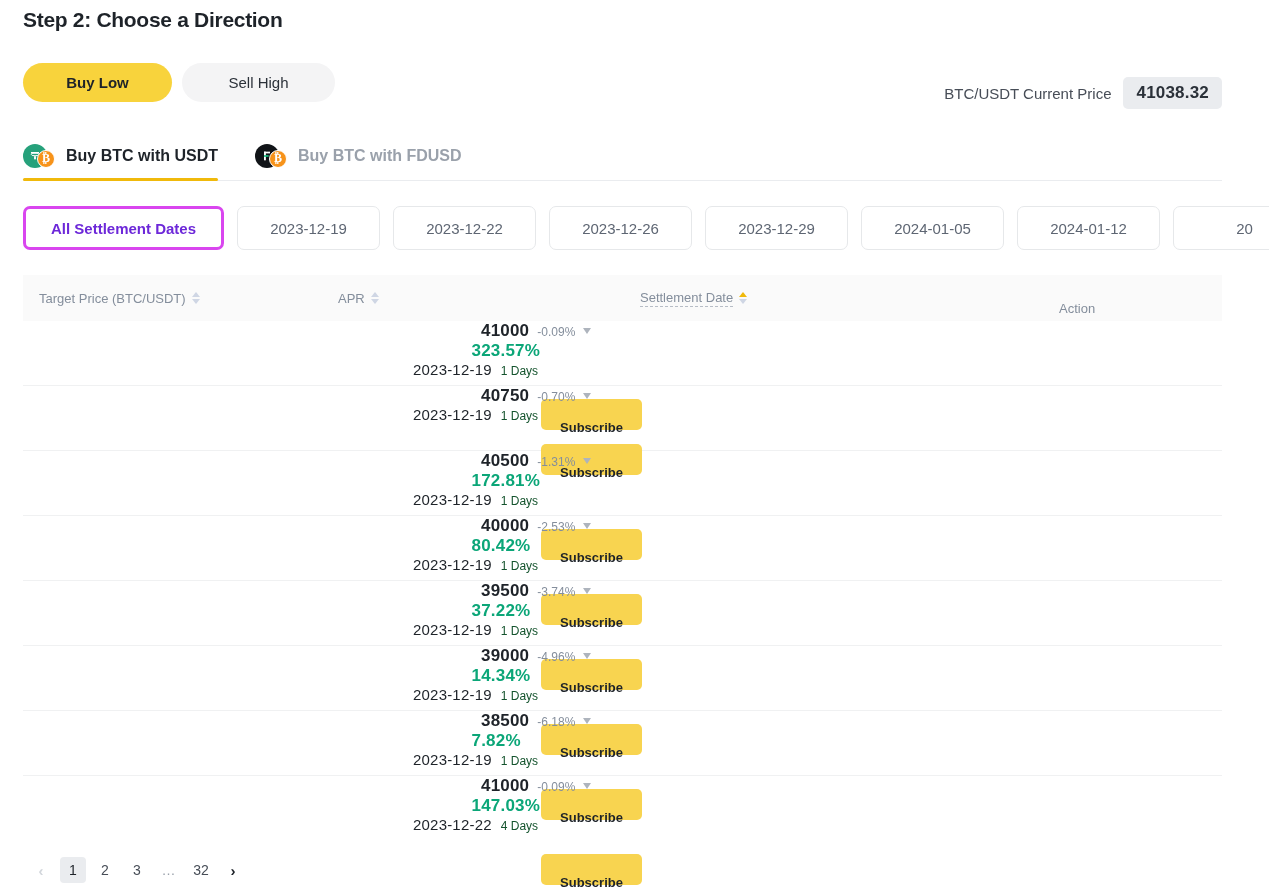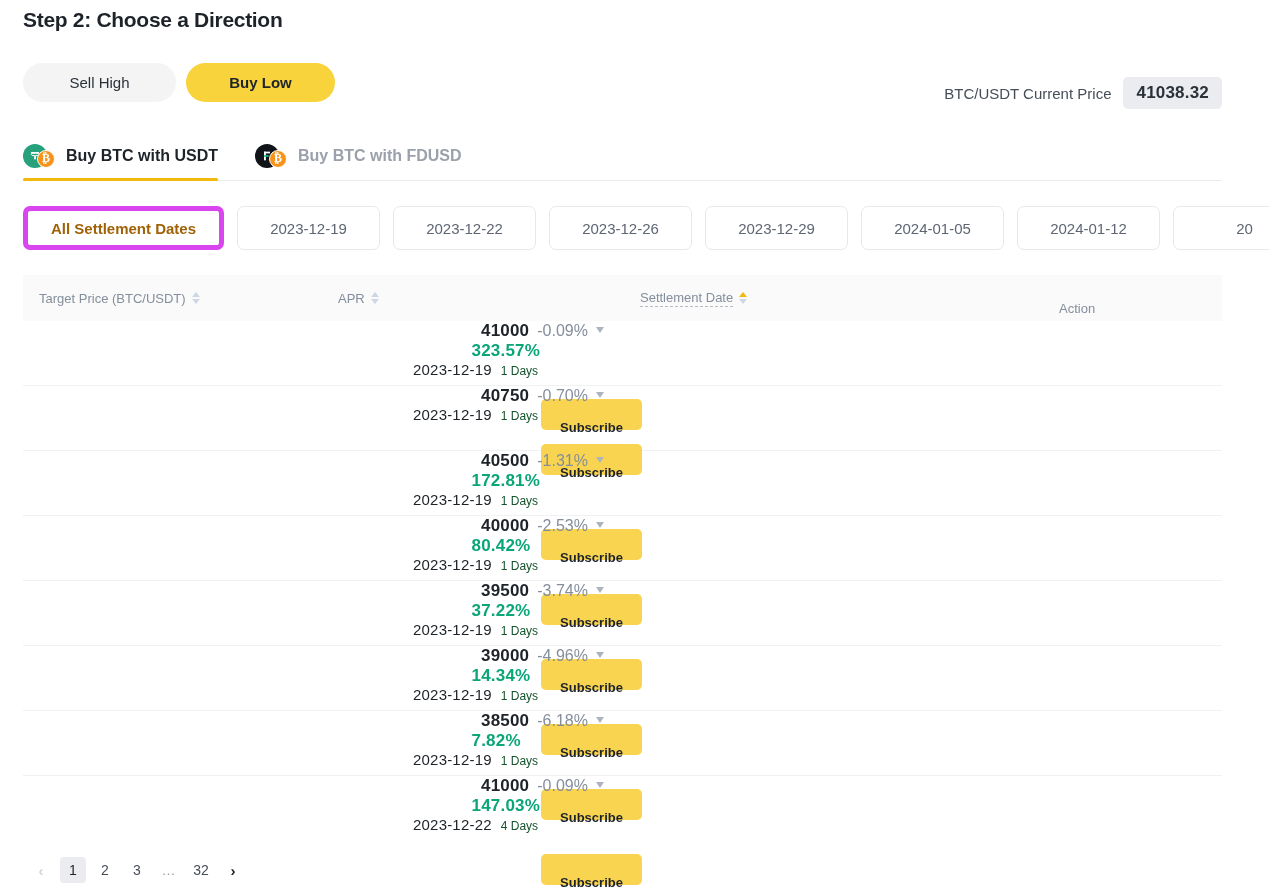--- a/index.html
+++ b/index.html
@@ -186,22 +186,22 @@
     color: #5e6673;
     display: flex;
     align-items: center;
     justify-content: center;
     cursor: pointer;
     white-space: nowrap;
     padding: 0 18px;
     min-width: 143px;
   }
   .date-chip.active {
-    border: 5px solid #d946ef;
-    color: #a16207;
+    border: 3px solid #d946ef;
+    color: #6d28d9;
     font-weight: bold;
     min-width: 201px;
   }
 
   
   .table {
     position: absolute;
     left: 23px;
     top: 275px;
     width: 1199px;
@@ -260,21 +260,21 @@
     gap: 8px;
     padding-left: 16px;
   }
   .price-main {
     font-size: 17px;
     font-weight: bold;
     color: #1e2329;
     letter-spacing: 0.2px;
   }
   .price-delta {
-    font-size: 16px;
+    font-size: 12px;
     color: #848e9c;
     display: inline-flex;
     align-items: center;
     gap: 8px;
   }
   .delta-caret {
     display: inline-block;
     width: 0; height: 0;
     border-left: 4.5px solid transparent;
     border-right: 4.5px solid transparent;
@@ -354,22 +354,22 @@
   .pg.arrow.enabled { color: #1e2329; }
 </style>
 </head>
 <body>
 
 <div class="page">
 
   <h1 class="page-title">Step 2: Choose a Direction</h1>
 
   <div class="direction-row">
+    <button class="dir-btn active">Buy Low</button>
     <button class="dir-btn inactive">Sell High</button>
-    <button class="dir-btn active">Buy Low</button>
   </div>
 
   <div class="price-row">
     <span class="price-label">BTC/USDT Current Price</span>
     <span class="price-chip">41038.32</span>
   </div>
 
   <div class="pair-tabs">
 
     <button class="pair-tab active">

